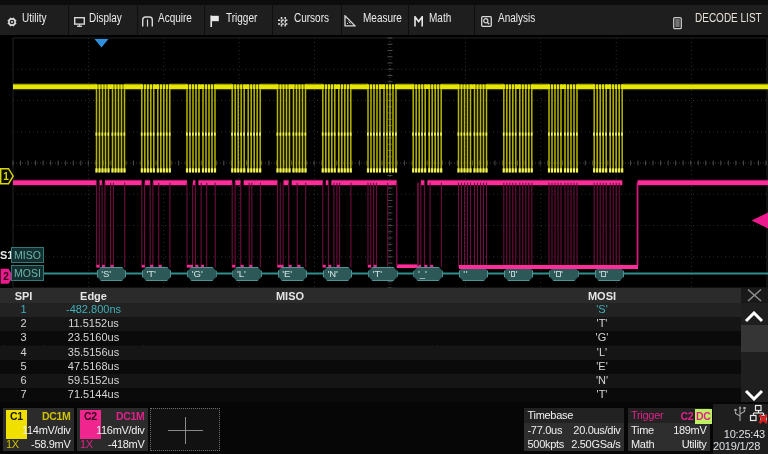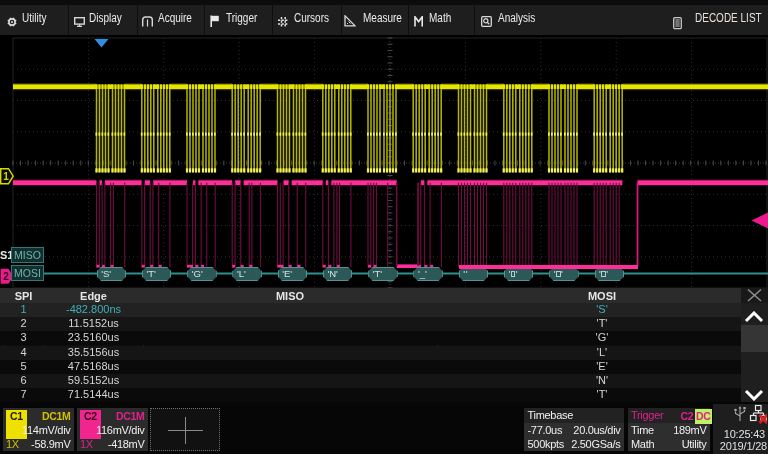--- a/index.html
+++ b/index.html
@@ -1109,14 +1109,14 @@
 <line x1="39.5" y1="9" x2="39.5" y2="11.5"></line>
 <line x1="49.5" y1="9" x2="49.5" y2="11.5"></line>
 <rect x="46.8" y="11.5" width="5.5" height="5" stroke="#c8c8c8"></rect>
 </g>
 <g stroke="#dd1f1f" stroke-width="2.6">
           <line x1="45.5" y1="11" x2="53" y2="19"></line>
           <line x1="53" y1="11" x2="45.5" y2="19"></line>
         </g>
 </svg>
 <div style="margin-top:2px;margin-right:3px">10:25:43</div>
-<div style="margin-right:1px">2019/1/28</div>
+<div style="margin-right:8px">2019/1/28</div>
 </div>
 </div>
 </body></html>

